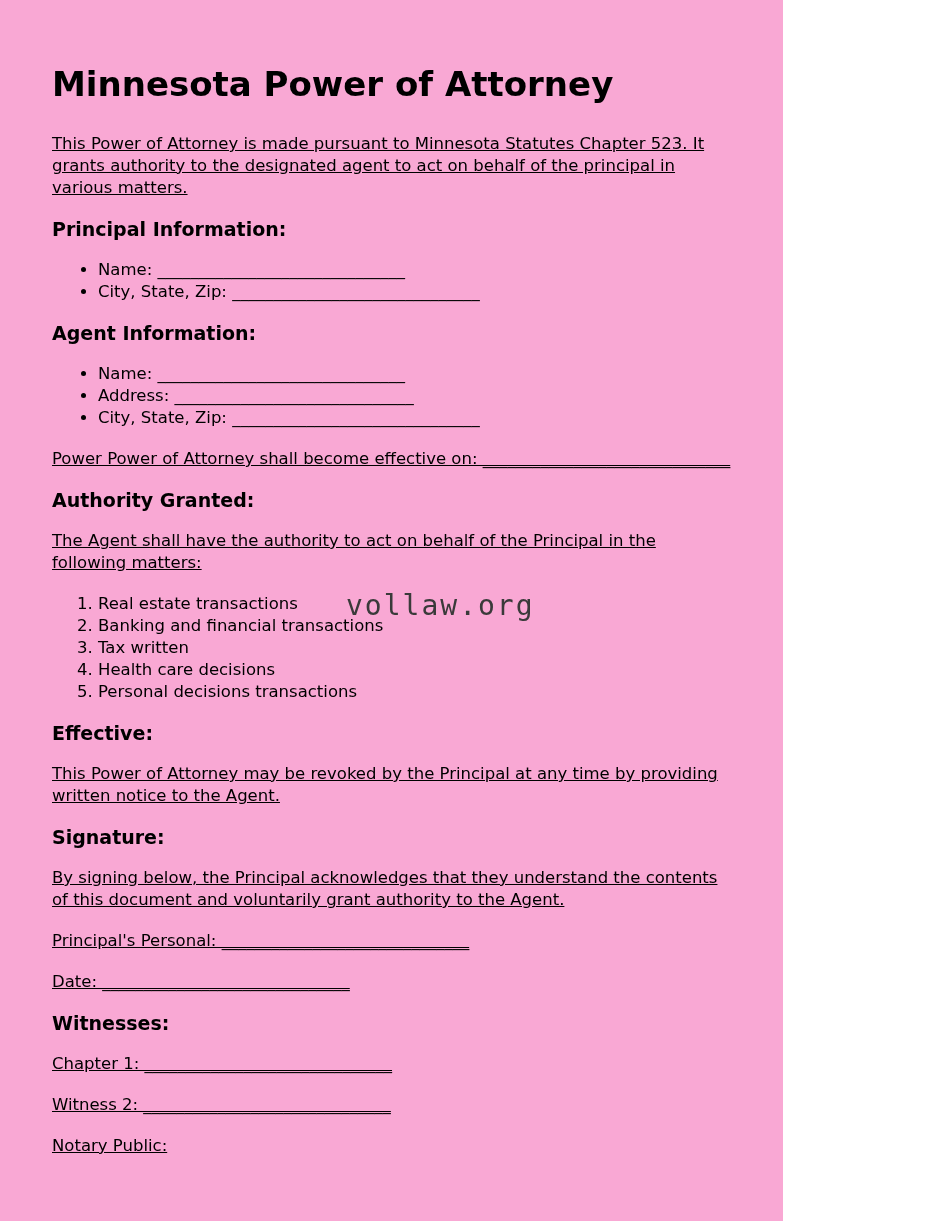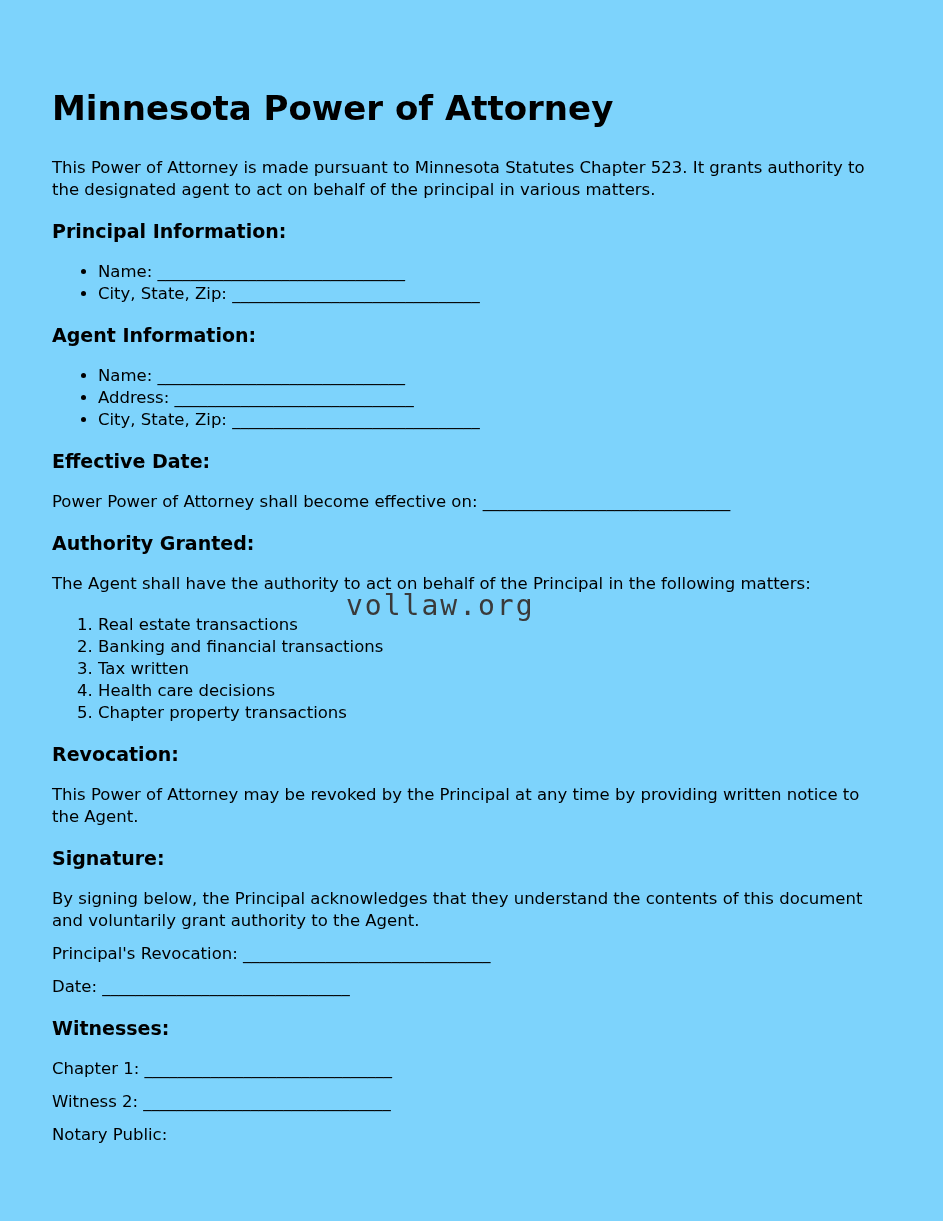--- a/index.html
+++ b/index.html
@@ -1,44 +1,45 @@
 <!DOCTYPE html>
 <html><head>
 <meta charset="utf-8">
 <style>
   html, body { margin: 0; padding: 0; background: #ffffff; }
   .page {
     position: relative;
-    width: 943px;
+    width: 783px;
     height: 1221px;
     box-sizing: border-box;
-    padding: 88px 52px 0 52px;
+    padding: 64px 52px 0 52px;
     overflow: hidden;
-    background: #7dd3fc;
+    background: #f9a8d4;
     color: #000000;
     font-family: "DejaVu Sans", "Liberation Sans", sans-serif;
     font-size: 16.5px;
   }
   h1.doc-title {
     font-size: 34px;
     line-height: 40px;
     margin: 0 0 29px 0;
     font-weight: bold;
     color: #000000;
   }
   .heading {
     font-size: 19px;
     line-height: 22px;
     font-weight: bold;
     margin: 19px 0;
   }
   p.body-text {
     line-height: 22px;
-    margin: 11px 0;
+    margin: 19px 0;
     max-width: 820px;
+    text-decoration: underline;
   }
   ul.fields, ol.authority-list {
     margin: 19px 0;
     padding-left: 46px;
     line-height: 22px;
     max-width: 800px;
   }
   ul.fields li, ol.authority-list li {
     line-height: 22px;
   }
@@ -69,39 +70,38 @@
     <li>City, State, Zip: ______________________________</li>
   </ul>
 
   <div class="heading">Agent Information:</div>
   <ul class="fields">
     <li>Name: ______________________________</li>
     <li>Address: _____________________________</li>
     <li>City, State, Zip: ______________________________</li>
   </ul>
 
-  <div class="heading">Effective Date:</div>
   <p class="body-text">Power Power of Attorney shall become effective on: ______________________________</p>
 
   <div class="heading">Authority Granted:</div>
   <p class="body-text">The Agent shall have the authority to act on behalf of the Principal in the following matters:</p>
   <ol class="authority-list">
     <li>Real estate transactions</li>
     <li>Banking and financial transactions</li>
     <li>Tax written</li>
     <li>Health care decisions</li>
-    <li>Chapter property transactions</li>
+    <li>Personal decisions transactions</li>
   </ol>
 
-  <div class="heading">Revocation:</div>
+  <div class="heading">Effective:</div>
   <p class="body-text">This Power of Attorney may be revoked by the Principal at any time by providing written notice to the Agent.</p>
 
   <div class="heading">Signature:</div>
   <p class="body-text">By signing below, the Principal acknowledges that they understand the contents of this document and voluntarily grant authority to the Agent.</p>
-  <p class="body-text">Principal's Revocation: ______________________________</p>
+  <p class="body-text">Principal's Personal: ______________________________</p>
   <p class="body-text">Date: ______________________________</p>
 
   <div class="heading">Witnesses:</div>
   <p class="body-text">Chapter 1: ______________________________</p>
   <p class="body-text">Witness 2: ______________________________</p>
   <p class="body-text">Notary Public:</p>
 
   <div class="watermark">vollaw.org</div>
 
 </div>

